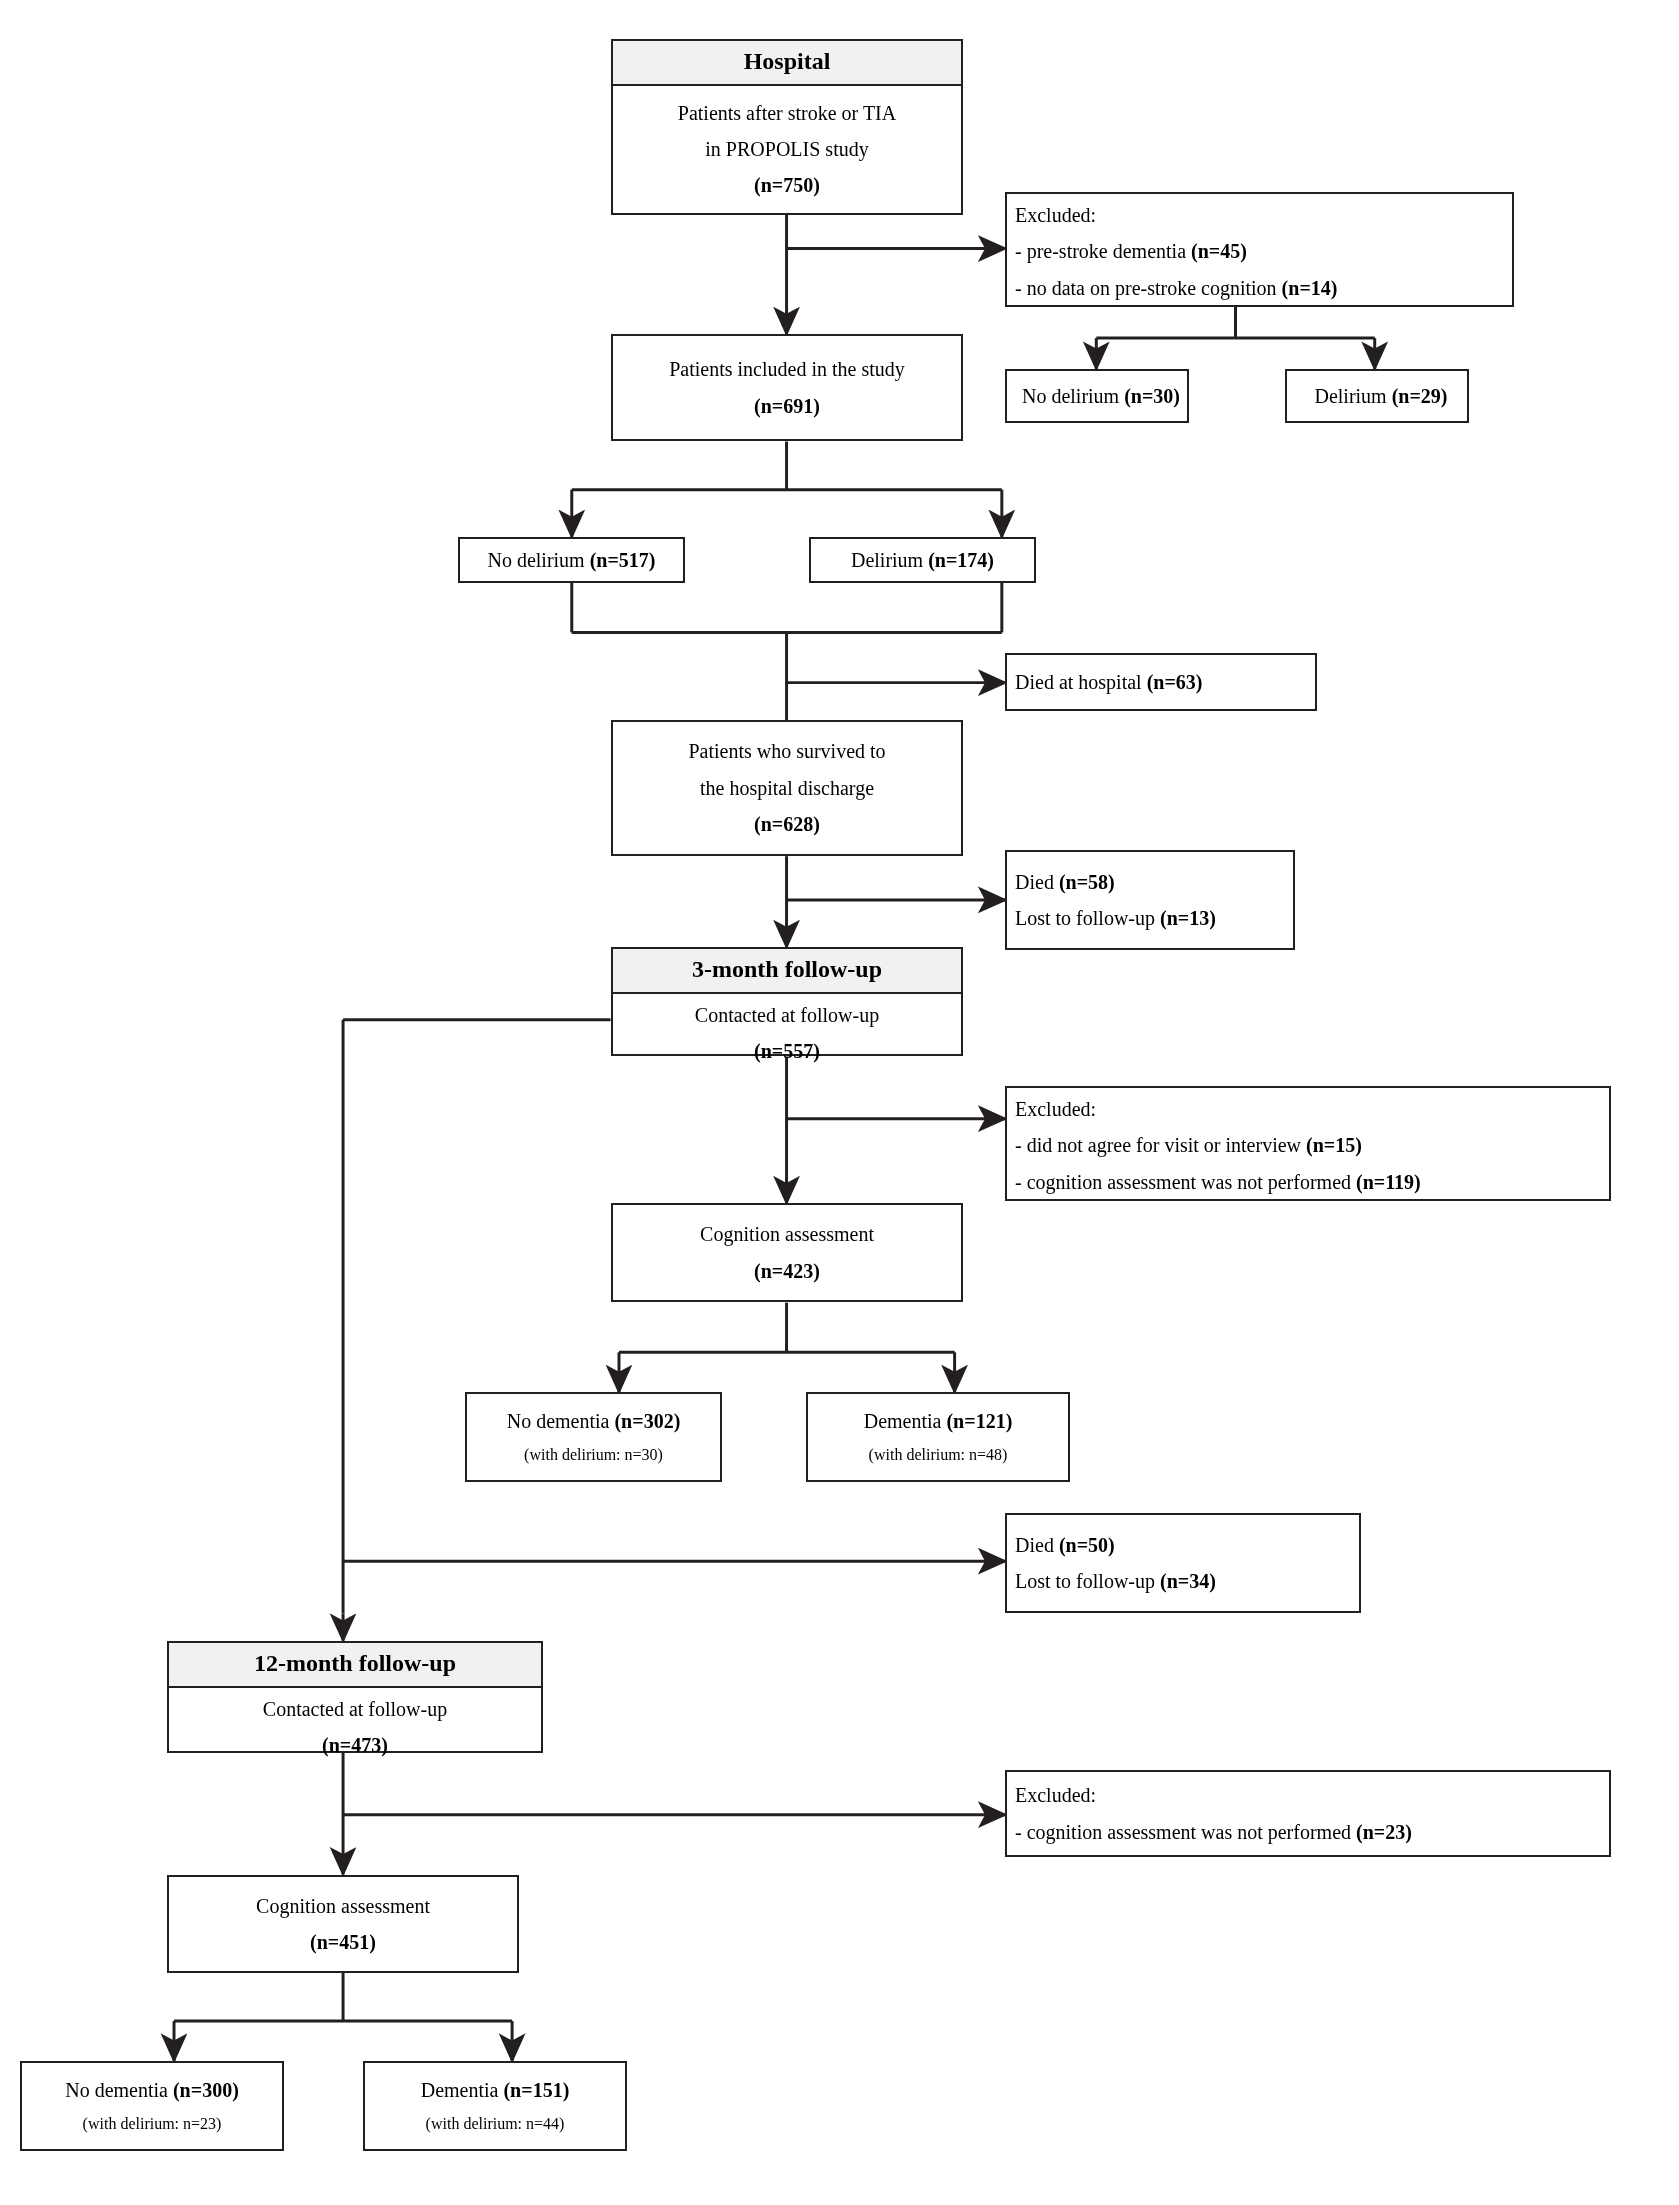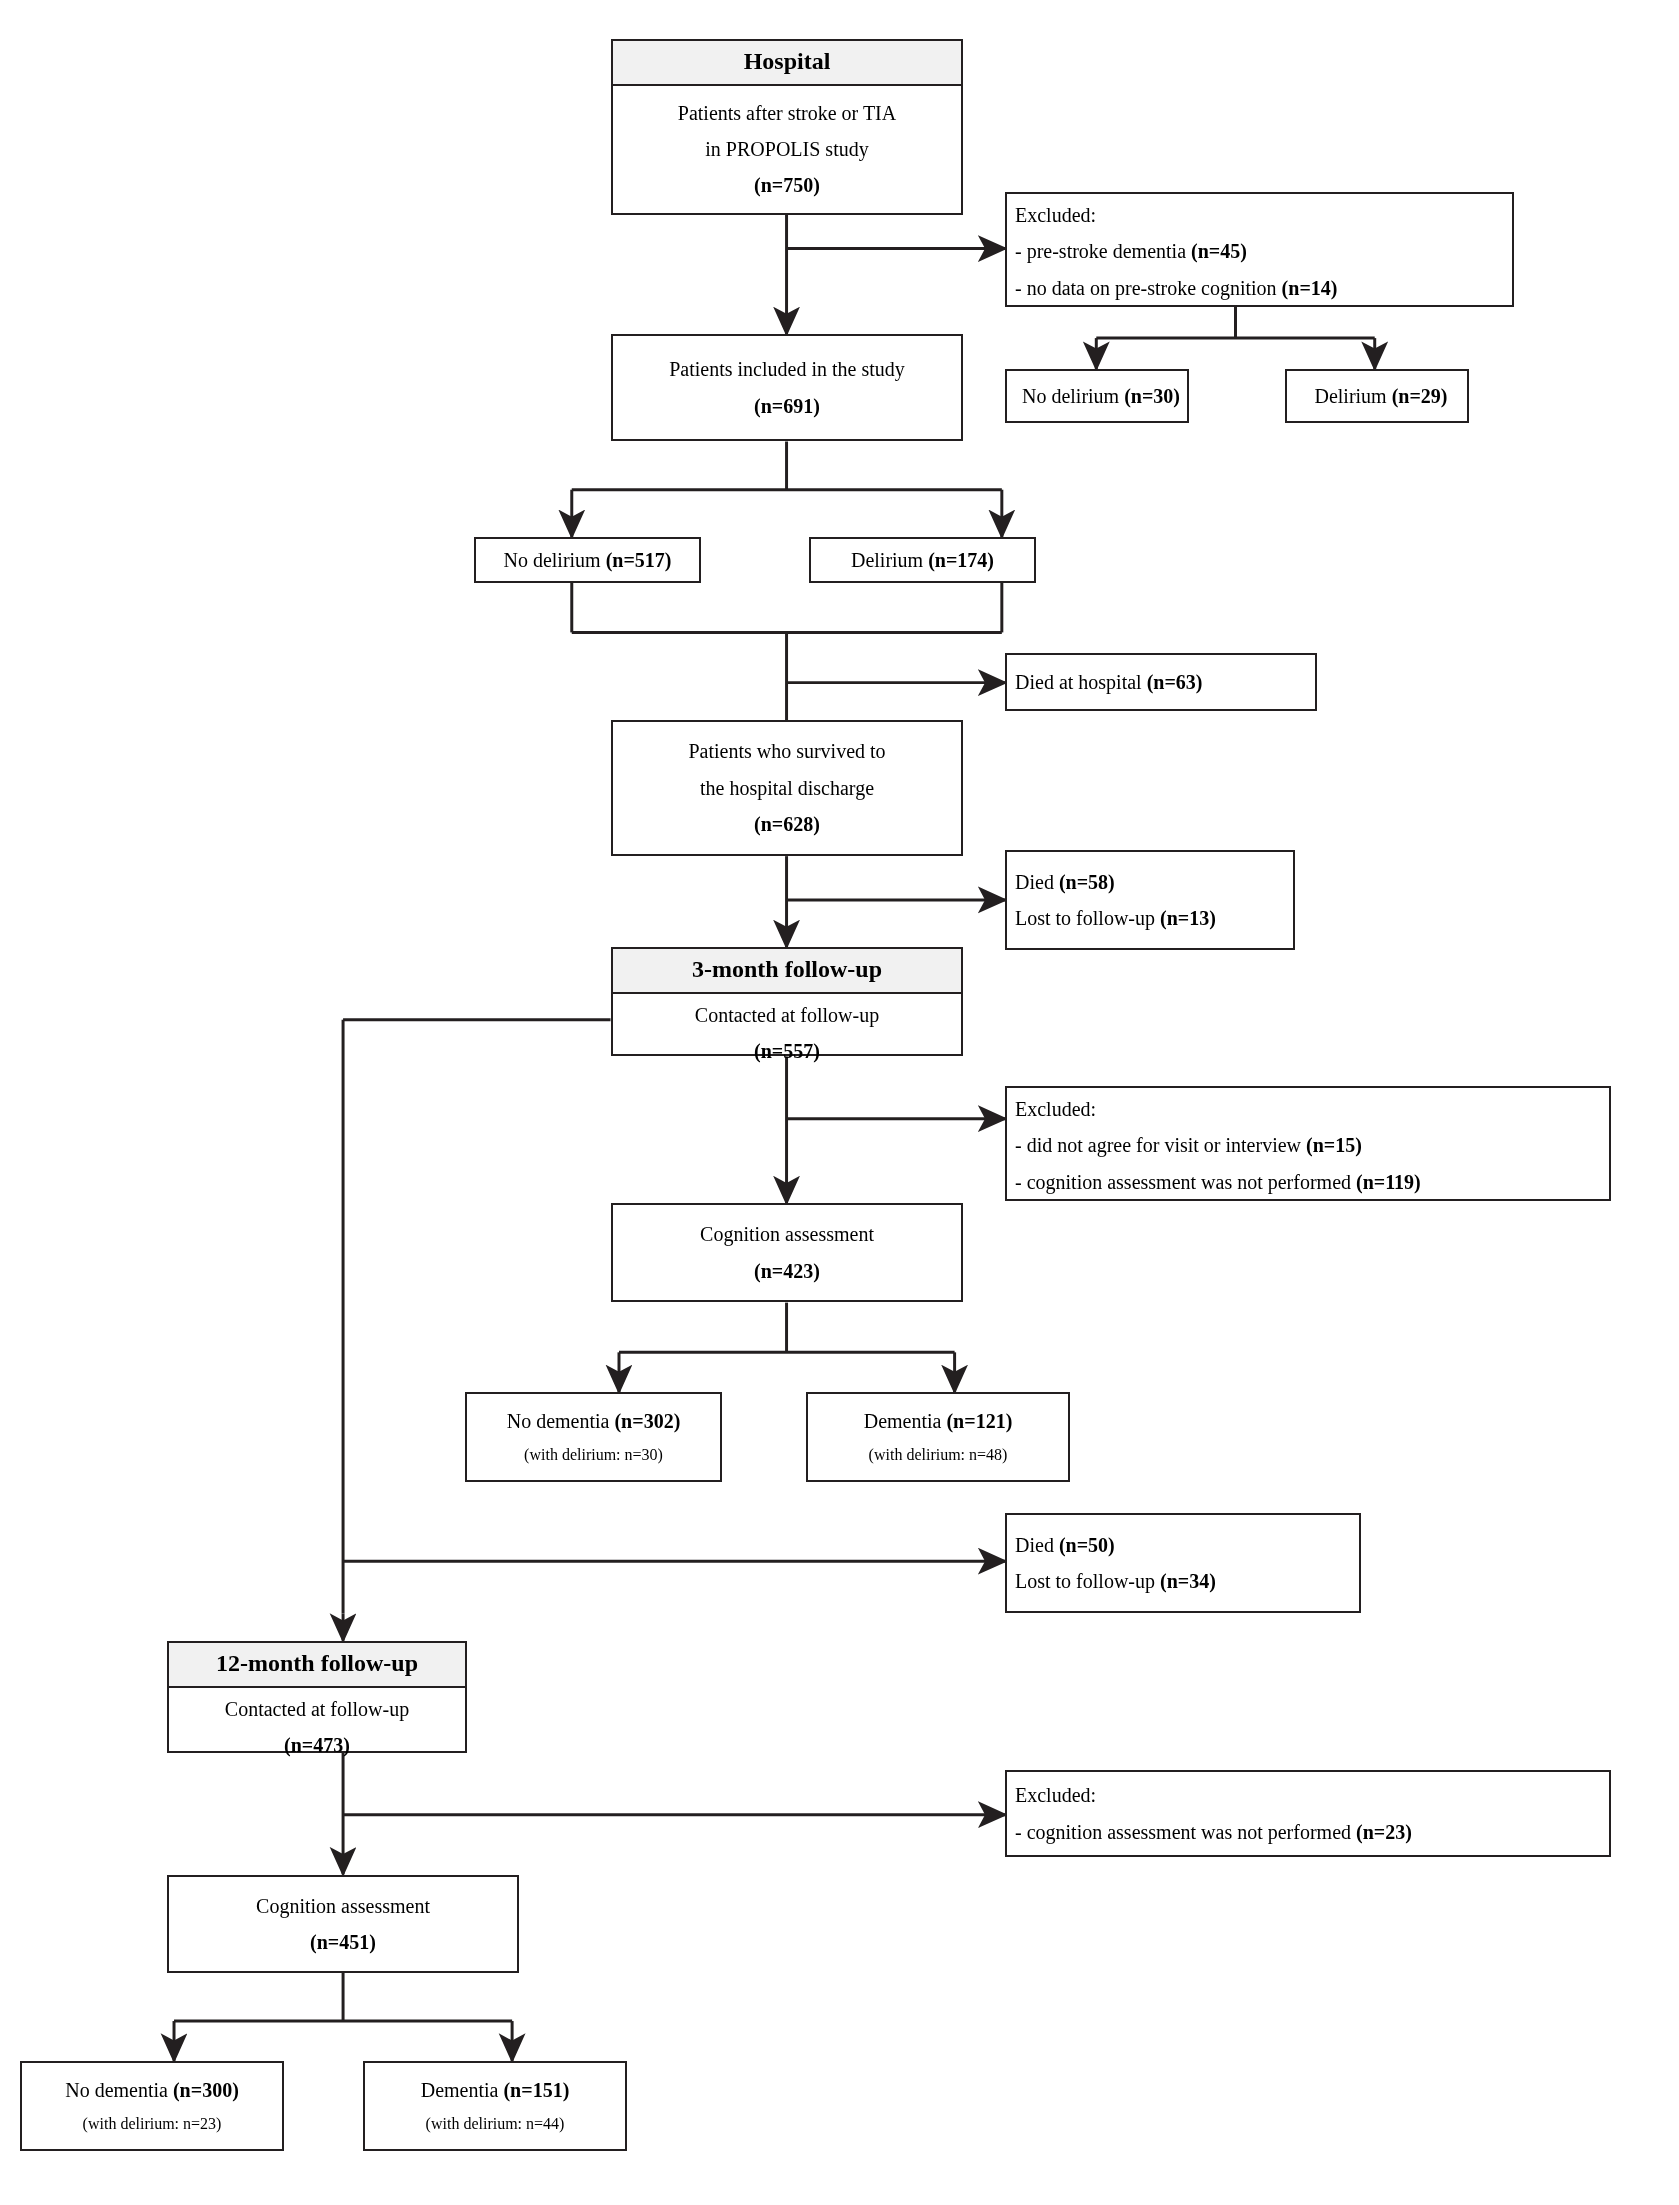--- a/index.html
+++ b/index.html
@@ -106,21 +106,21 @@
     </div>
   </div>
 
   <div class="node" style="left:611px;top:334px;width:352px;height:107px;">
     <div class="body">
       <span class="ln">Patients included in the study</span>
       <span class="ln"><b>(n=691)</b></span>
     </div>
   </div>
 
-  <div class="node" style="left:458px;top:537px;width:227px;height:46px;margin-left:16px;">
+  <div class="node" style="left:458px;top:537px;width:227px;height:46px;">
     <div class="body">
       <span class="ln"><span>No delirium </span><b>(n=517)</b></span>
     </div>
   </div>
   <div class="node" style="left:809px;top:537px;width:227px;height:46px;">
     <div class="body">
       <span class="ln"><span>Delirium </span><b>(n=174)</b></span>
     </div>
   </div>
 
@@ -181,21 +181,21 @@
     </div>
   </div>
 
   <div class="node" style="left:1005px;top:1513px;width:356px;height:100px;">
     <div class="body left">
       <span class="ln"><span>Died </span><b>(n=50)</b></span>
       <span class="ln"><span>Lost to follow-up </span><b>(n=34)</b></span>
     </div>
   </div>
 
-  <div class="node" style="left:167px;top:1641px;width:300px;height:112px;">
+  <div class="node" style="left:167px;top:1641px;width:376px;height:112px;">
     <div class="hdr">12-month follow-up</div>
     <div class="body">
       <span class="ln">Contacted at follow-up</span>
       <span class="ln"><b>(n=473)</b></span>
     </div>
   </div>
 
   <div class="node" style="left:1005px;top:1770px;width:606px;height:87px;">
     <div class="body left">
       <span class="ln">Excluded:</span>

